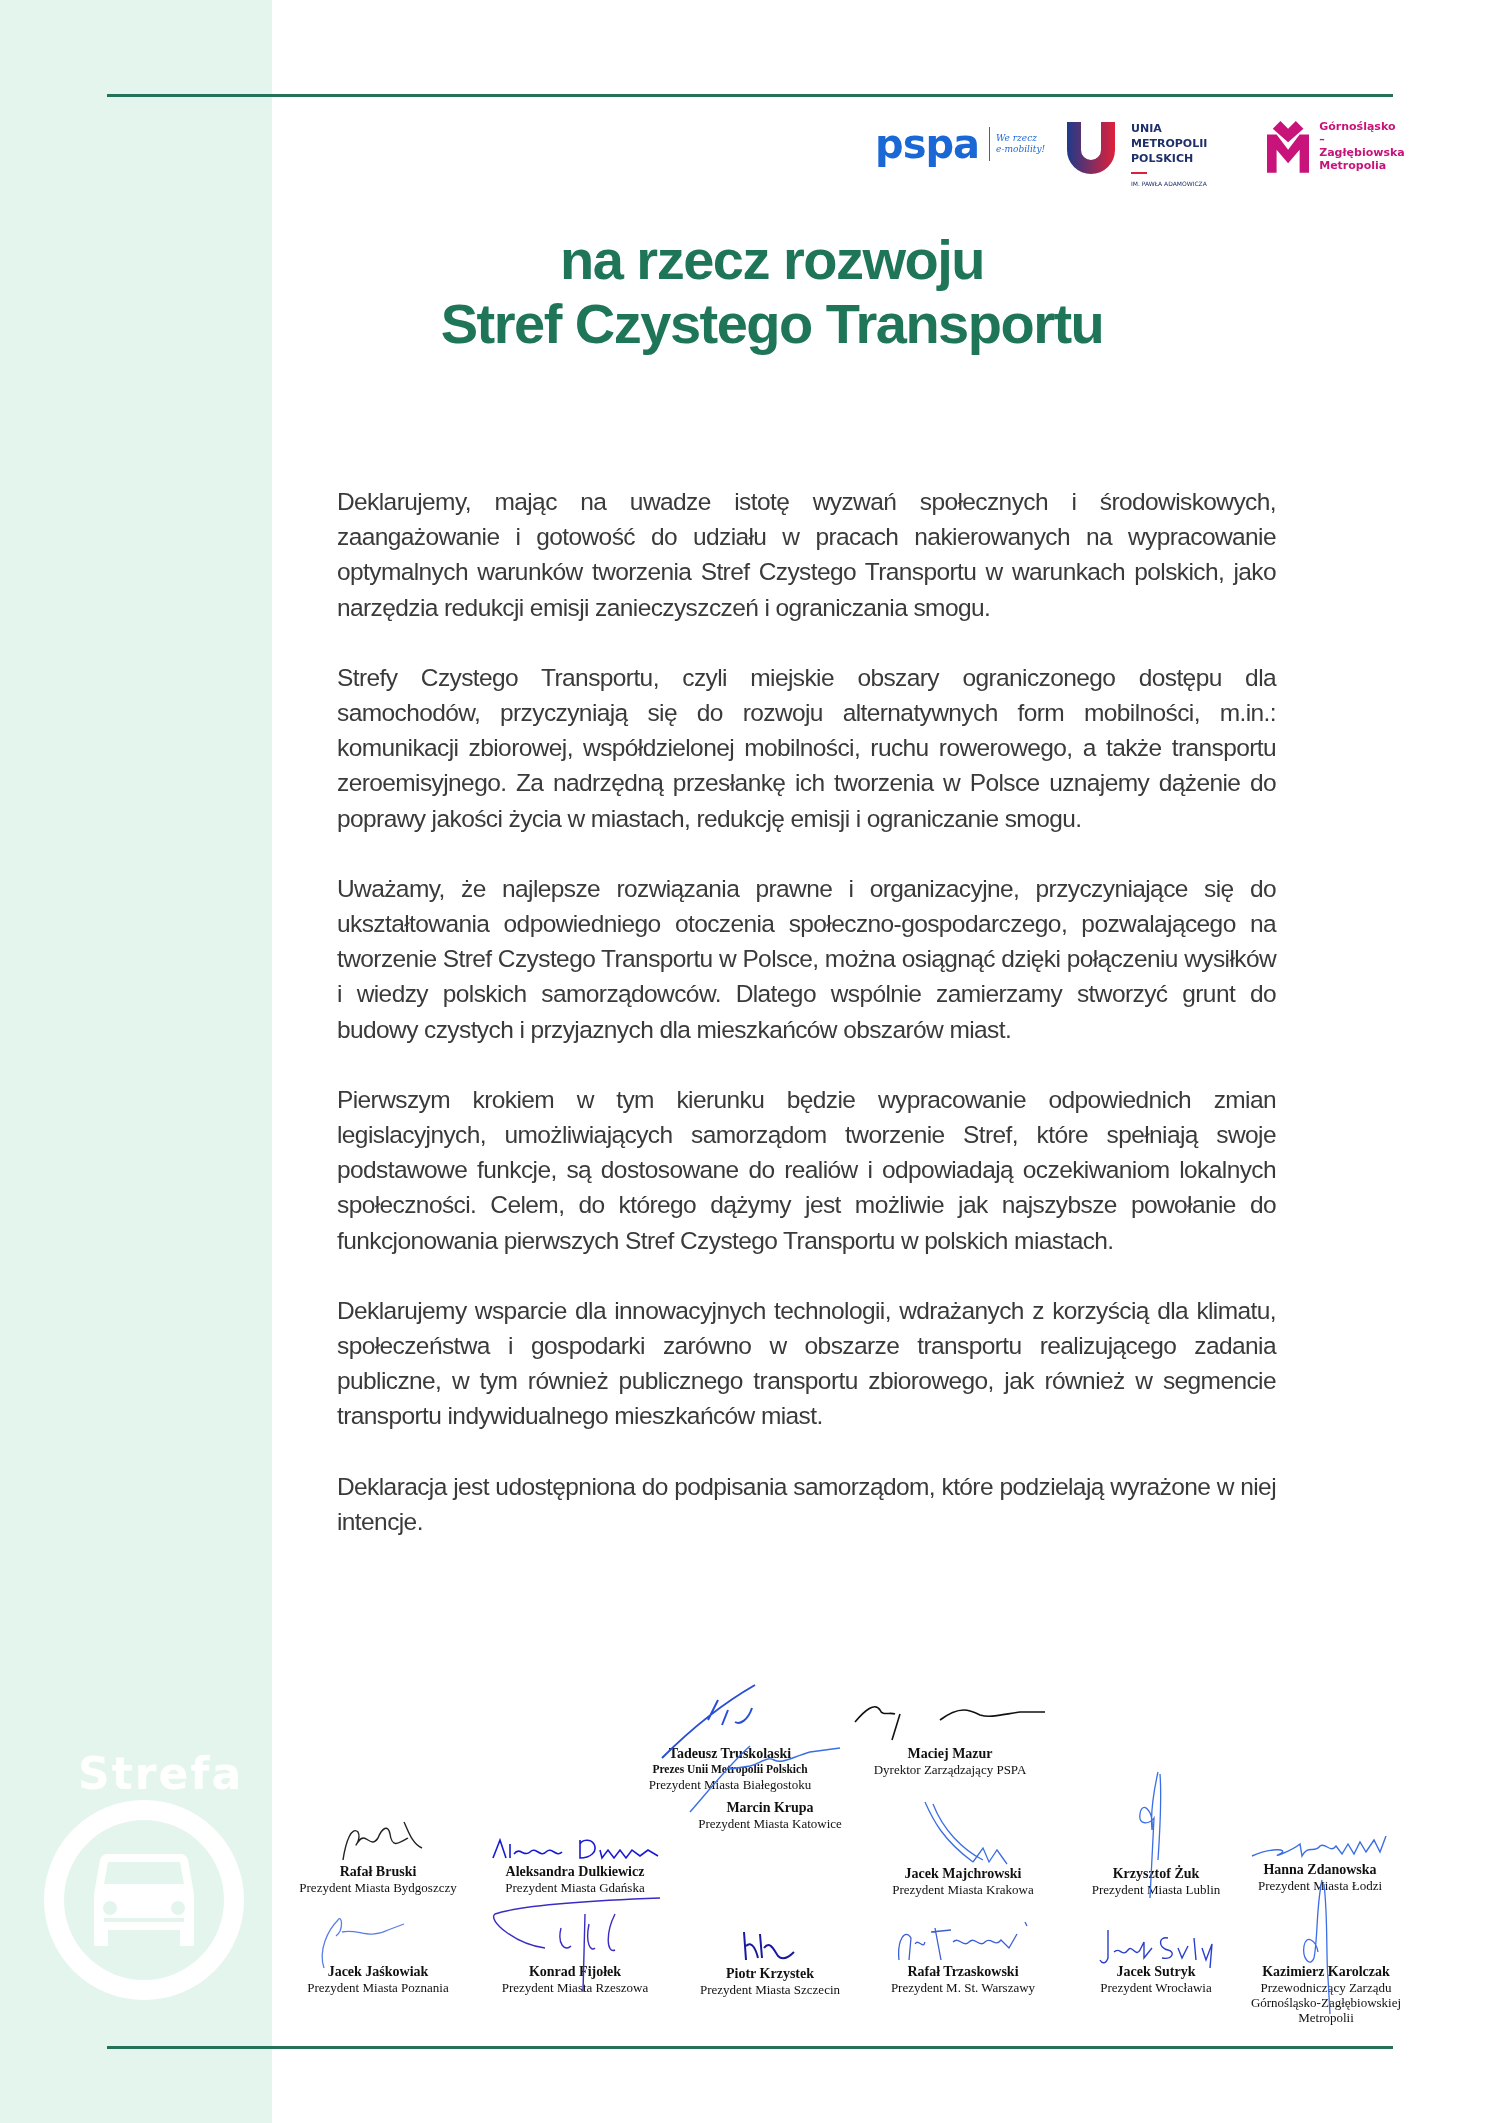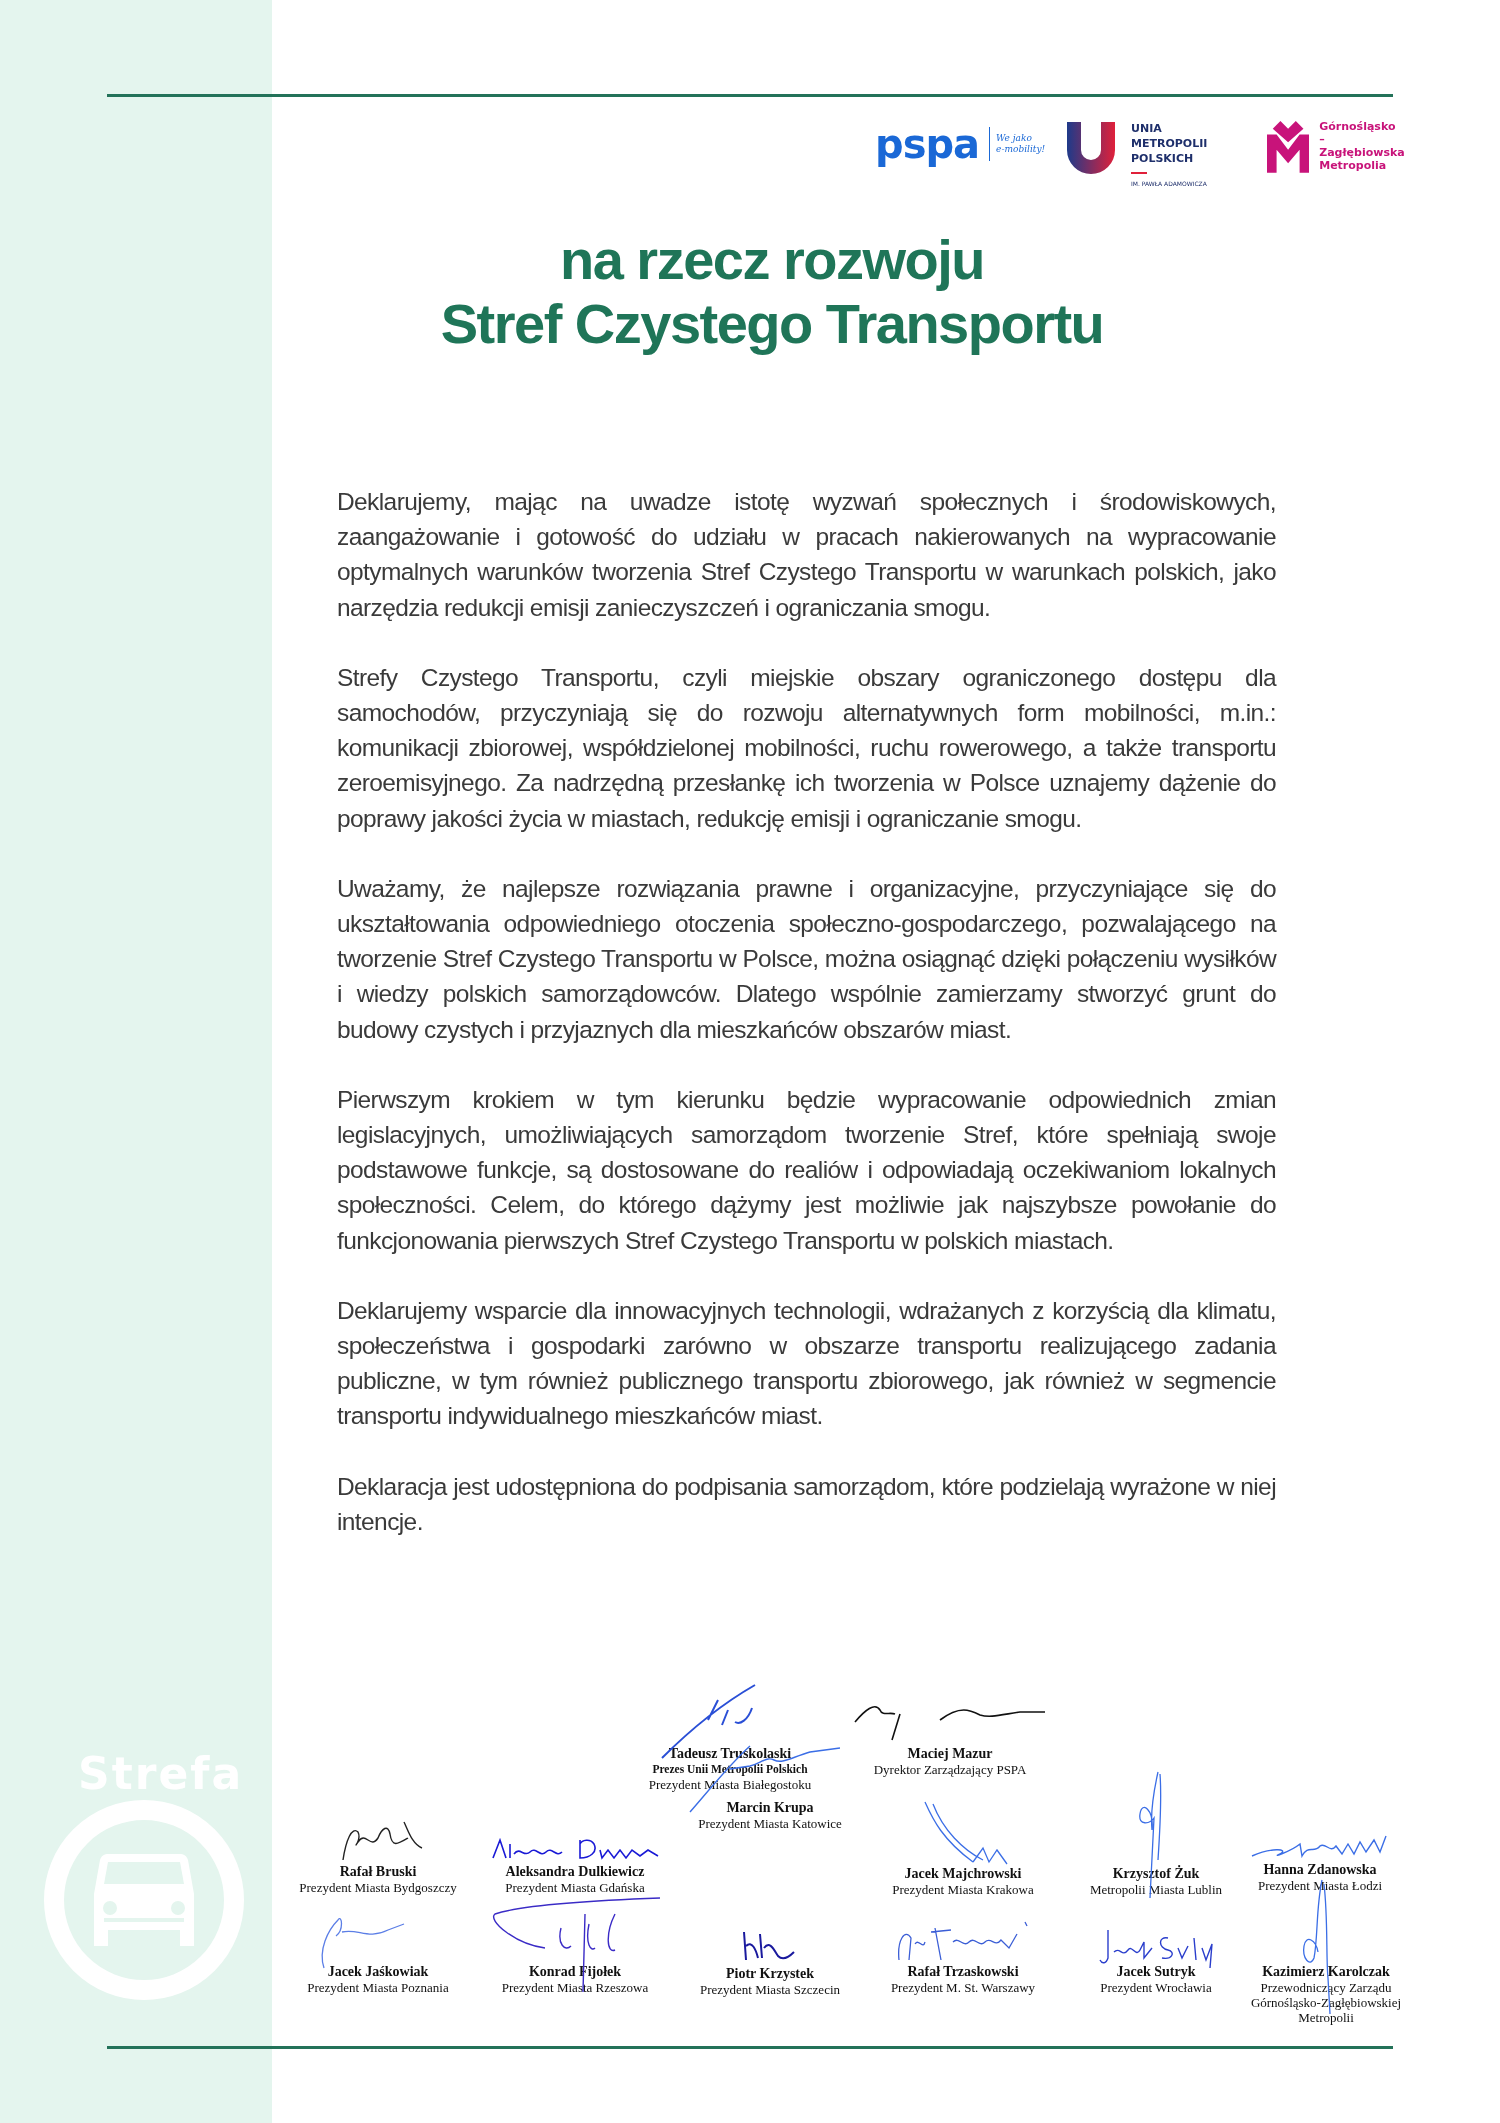--- a/index.html
+++ b/index.html
@@ -77,21 +77,21 @@
 
 <div class="side-band"></div>
 <div class="rule top"></div>
 <div class="rule bottom"></div>
 
 <div class="logos">
   <div class="logo-pspa">
     <span class="pspa-word">pspa</span>
     <span class="pspa-sep"></span>
     <span class="pspa-tag">
-      <span>We jako</span><br>
+      <span>We rzecz</span><br>
       <span>e-mobility!</span>
     </span>
   </div>
   <div class="logo-ump">
     <svg class="ump-u" viewBox="0 0 48 52">
       <defs>
         <linearGradient id="ugrad" x1="0" y1="0" x2="1" y2="0">
           <stop offset="0" stop-color="#1e3a8a"></stop>
           <stop offset="1" stop-color="#e0203a"></stop>
         </linearGradient>
@@ -175,21 +175,21 @@
     <path d="M2 2 C10 20 20 40 50 62 M10 4 C20 30 40 50 60 60 M50 62 L60 48 L66 62 L74 50 L84 64" stroke="#3b6ee6" stroke-width="1.3" fill="none"></path>
   </svg>
   <div class="name">Jacek Majchrowski</div>
   <div class="role">Prezydent Miasta Krakowa</div>
 </div>
 <div class="sig" style="left:1066px; top:1866px; width:180px;">
   <svg style="left:70px; top:-96px; width:40px; height:130px;">
     <path d="M22 2 C18 20 14 40 16 60 C18 40 6 30 4 44 C2 56 14 54 18 48 L14 128 M24 4 C26 30 24 60 22 90" stroke="#3b6ee6" stroke-width="1.3" fill="none"></path>
   </svg>
   <div class="name">Krzysztof Żuk</div>
-  <div class="role">Metropolii Miasta Lublin</div>
+  <div class="role">Prezydent Miasta Lublin</div>
 </div>
 <div class="sig" style="left:1230px; top:1862px; width:180px;">
   <svg style="left:20px; top:-28px; width:140px; height:28px;">
     <path d="M2 22 C20 14 40 14 30 20 C20 24 40 18 50 10 L52 22 C58 10 64 20 70 12 C76 8 80 20 86 12 L92 20 L98 10 L104 20 L110 8 L116 18 L124 6 L130 18 L136 2" stroke="#3b6ee6" stroke-width="1.4" fill="none"></path>
   </svg>
   <div class="name">Hanna Zdanowska</div>
   <div class="role">Prezydent Miasta Łodzi</div>
 </div>
 
 <div class="sig" style="left:288px; top:1964px; width:180px;">

